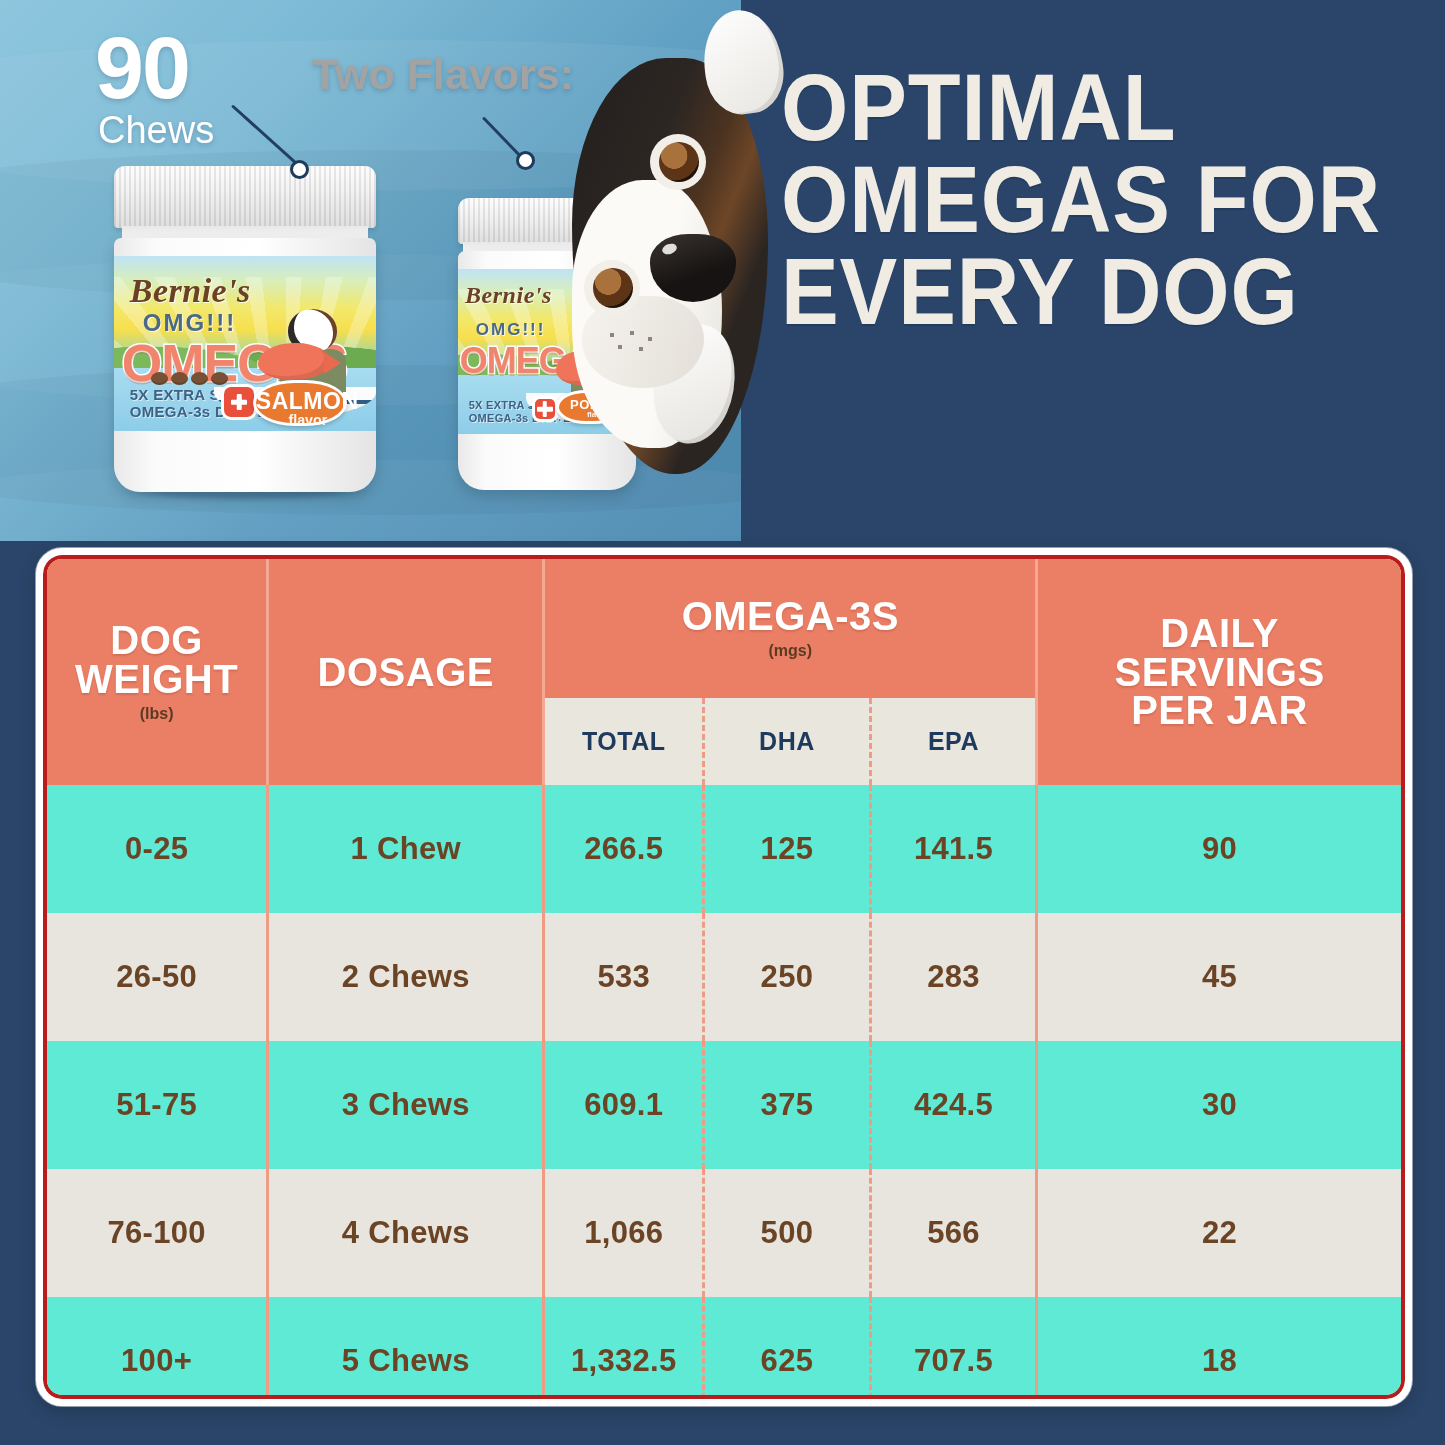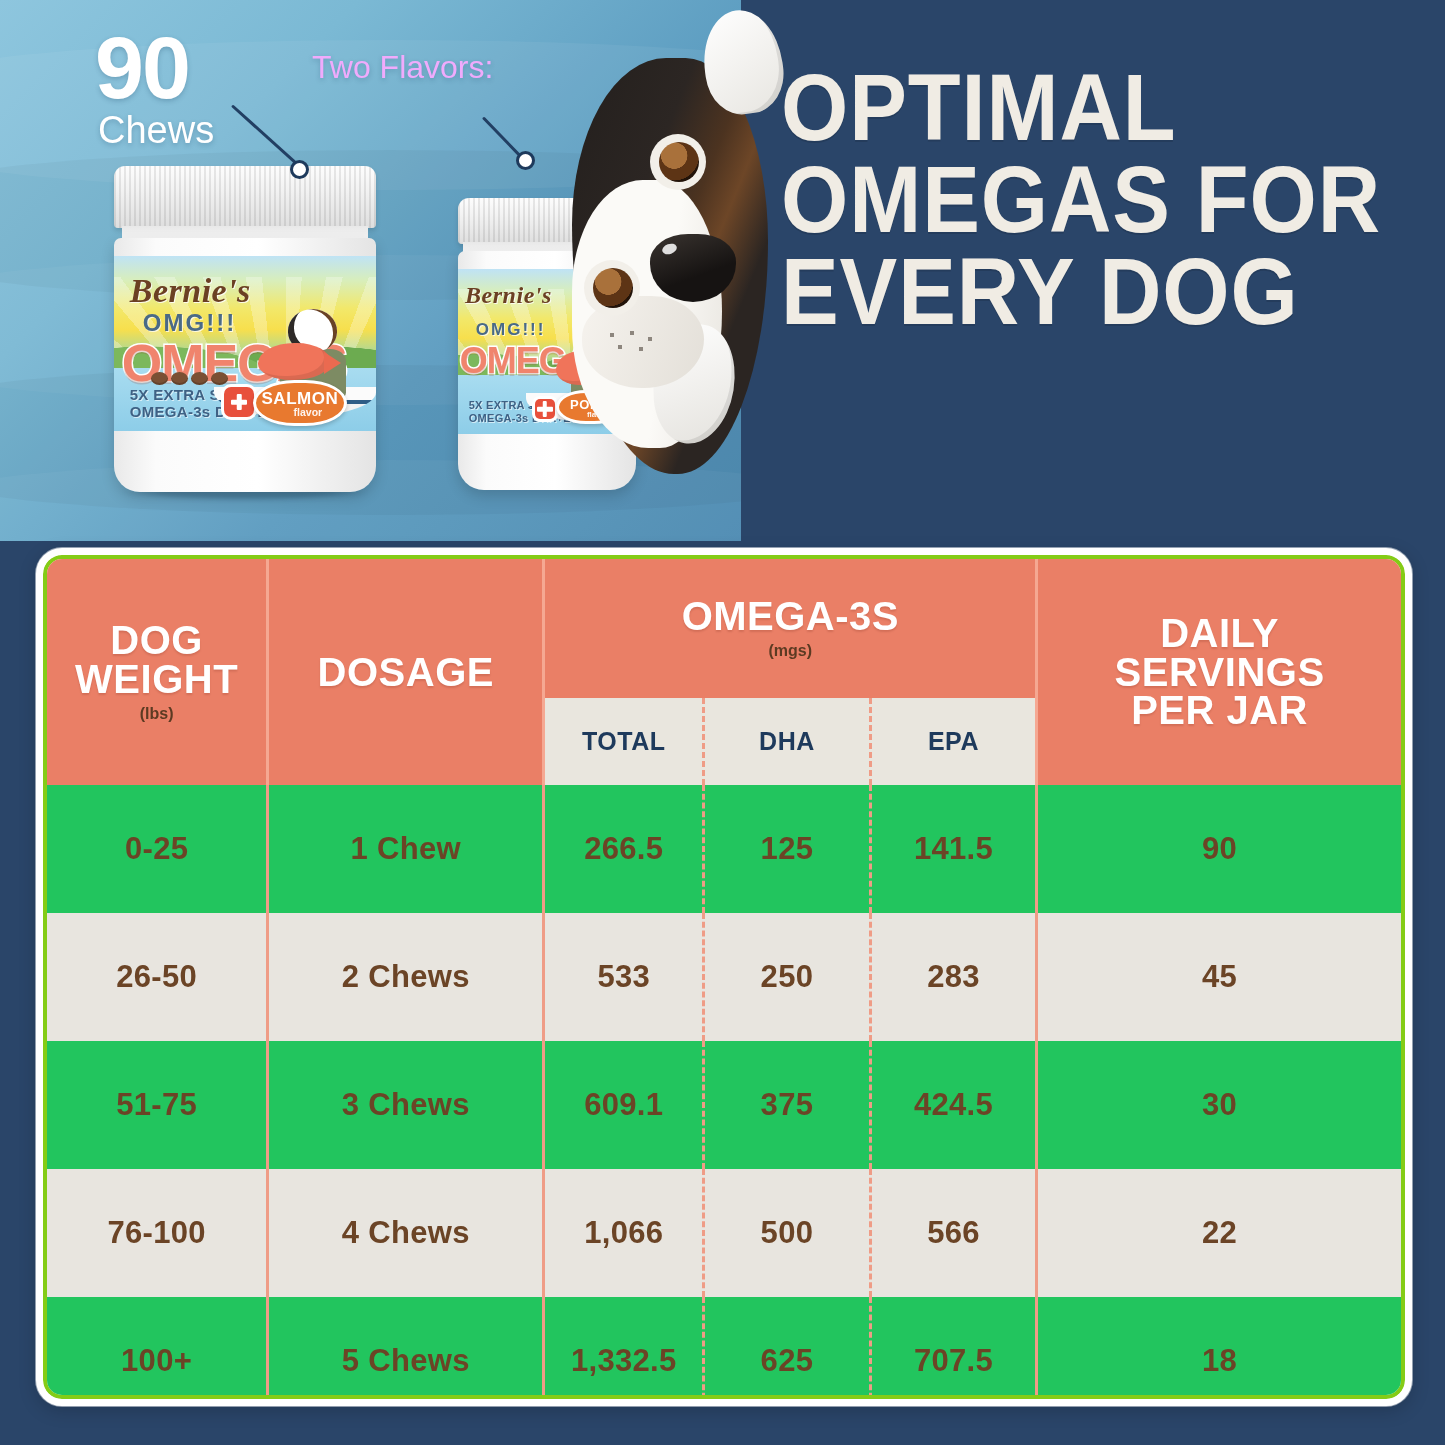--- a/index.html
+++ b/index.html
@@ -48,21 +48,21 @@
   #chews-callout{
     position:absolute; left:95px; top:28px; z-index:9;
     color:#ffffff; line-height:.9;
     text-shadow:0 2px 5px rgba(20,60,90,.25);
   }
   #chews-num{ font-size:88px; font-weight:700; letter-spacing:-2px; display:block; }
   #chews-word{ font-size:38px; font-weight:400; display:block; margin-top:6px; margin-left:3px;}
 
   #flavors-callout{
     position:absolute; left:312px; top:50px; z-index:9;
-    color:#f0abfc; font-size:32px; font-weight:400; line-height:1.12;
+    color:#a3a3a3; font-size:43px; font-weight:700; line-height:1.12;
     text-shadow:0 2px 5px rgba(20,60,90,.25);
   }
   #flavors-callout span{ display:block; white-space:nowrap; }
 
   .leader{ position:absolute; z-index:9; }
   .leader .ln{
     position:absolute; left:0; top:0; height:3px; background:#223f63;
     transform-origin:left center; border-radius:2px;
   }
   .leader .dot{
@@ -249,21 +249,21 @@
   #table-wrap{
     position:absolute; left:36px; top:548px; width:1376px; height:858px;
     background:#f7f4ef;
     border:7px solid #ffffff;
     border-radius:26px;
     box-shadow:0 0 0 1px rgba(255,255,255,.5), 0 5px 18px rgba(0,0,0,.18);
     overflow:hidden;
   }
   #table-inner{
     position:absolute; inset:0;
-    border:4px solid #84cc16;
+    border:4px solid #b91c1c;
     border-radius:19px;
     overflow:hidden;
     display:flex; flex-direction:column;
   }
   table{ width:100%; height:100%; border-collapse:collapse; table-layout:fixed; }
   .cw1{ width:16.3%; } .cw2{ width:20.4%; }
   .cw3{ width:11.8%; } .cw4{ width:12.3%; } .cw5{ width:12.3%; }
   .cw6{ width:26.9%; }
 
   thead th{
@@ -290,21 +290,21 @@
 
   tbody td{
     text-align:center; vertical-align:middle;
     color:#6b4426; font-size:31px; font-weight:700;
     border-right:3px solid #ef9c86;
     font-family:"Liberation Sans", sans-serif;
     letter-spacing:.3px;
   }
   tbody td:last-child{ border-right:none; }
   tbody td.dashed{ border-right:3px dashed #ef9c86; }
-  tbody tr.odd td{ background:#22c55e;margin-left:28px; }
+  tbody tr.odd td{ background:#5eead4;margin-left:28px; }
   tbody tr.even td{ background:#e8e5df; }
   tbody tr{ height:128px; }
 </style>
 </head>
 <body>
 
 <div id="hero-left">
   <div class="wave" style="top:40px;"></div>
   <div class="wave wave-d" style="top:150px;"></div>
   <div class="wave wave2" style="top:255px;"></div>
@@ -372,21 +372,21 @@
         <span>5X EXTRA STRENGTH</span><br>
         <span>OMEGA-3s DHA+EPA</span>
       </div>
       <div class="boat"></div>
       <div class="fisher-dog">
         <div class="fd-body"></div>
         <div class="fd-head"></div>
         <div class="fish"></div>
       </div>
       <div class="cross" style="left:42%; bottom:8%;"></div>
-      <div class="flavor-badge" style="left:53%; bottom:3%; width:94px; height:46px; font-size:17px; padding-top:7px;">
+      <div class="flavor-badge" style="left:53%; bottom:3%; width:94px; height:46px; font-size:23px; padding-top:7px;">
         <b>SALMON</b>
         <i>flavor</i>
       </div>
     </div>
   </div>
 </div>
 
 <div id="peek-dog">
   <div class="pd pd-head"></div>
   <div class="pd pd-white"></div>

